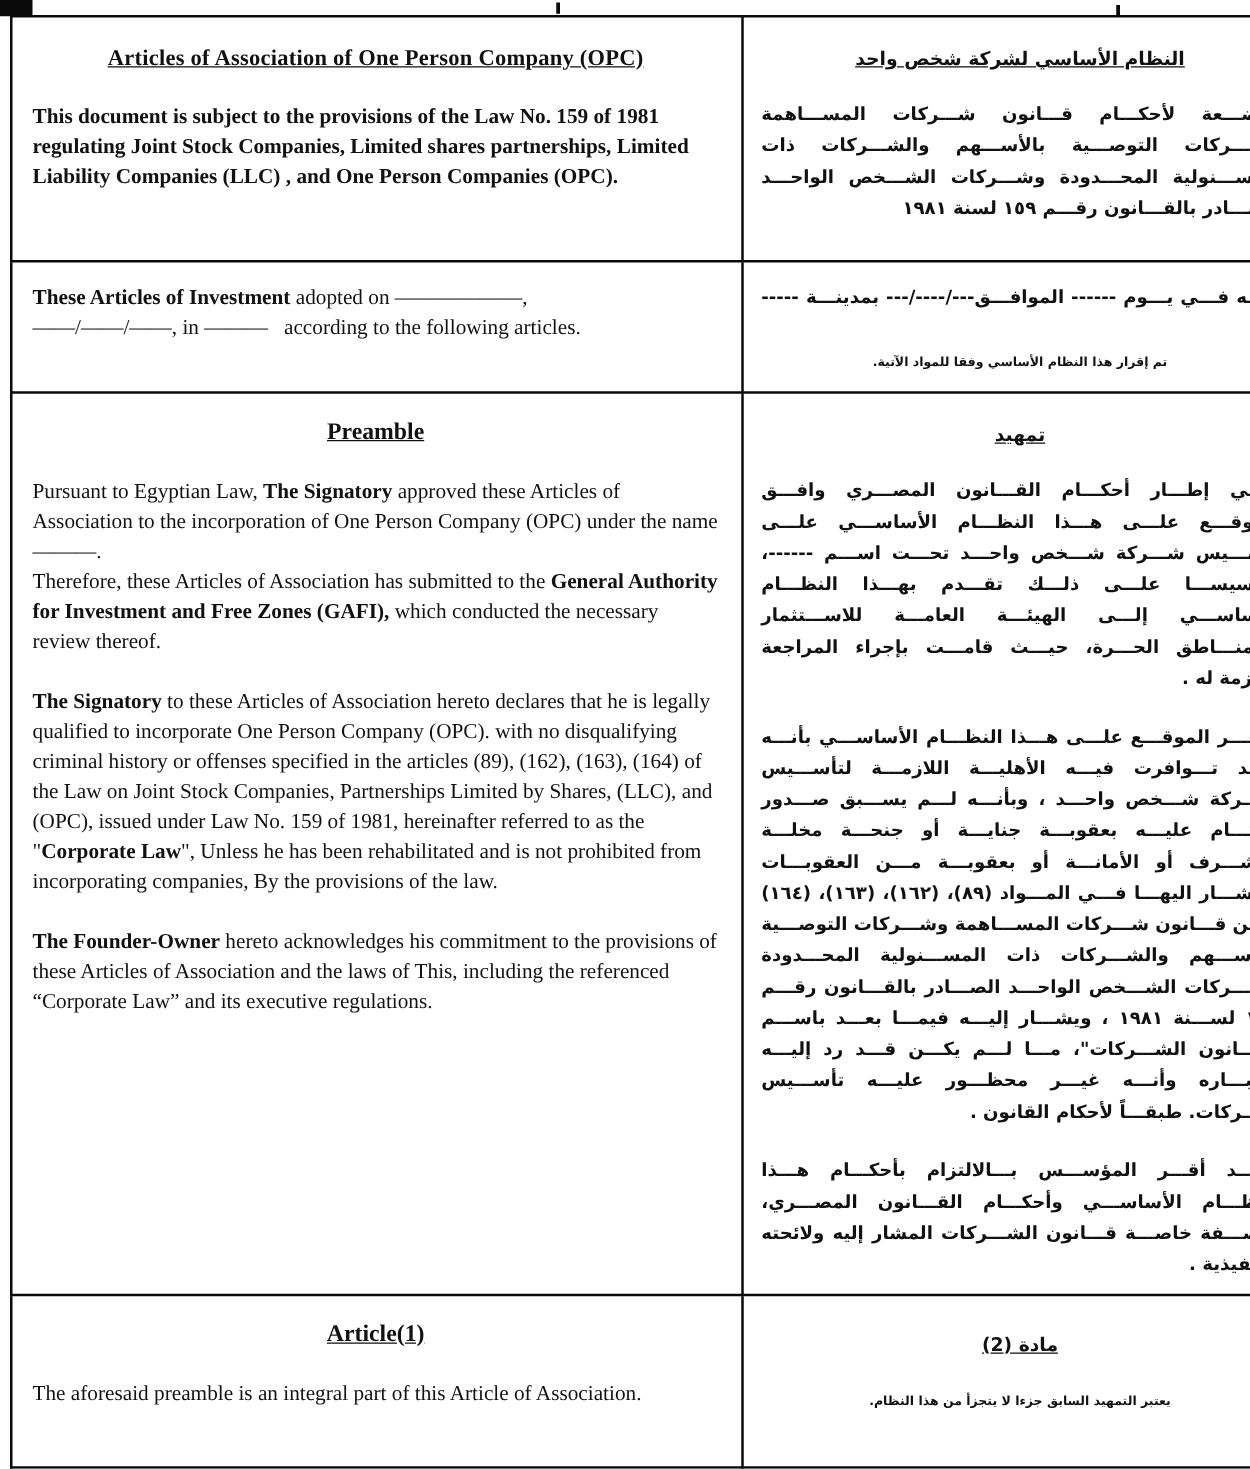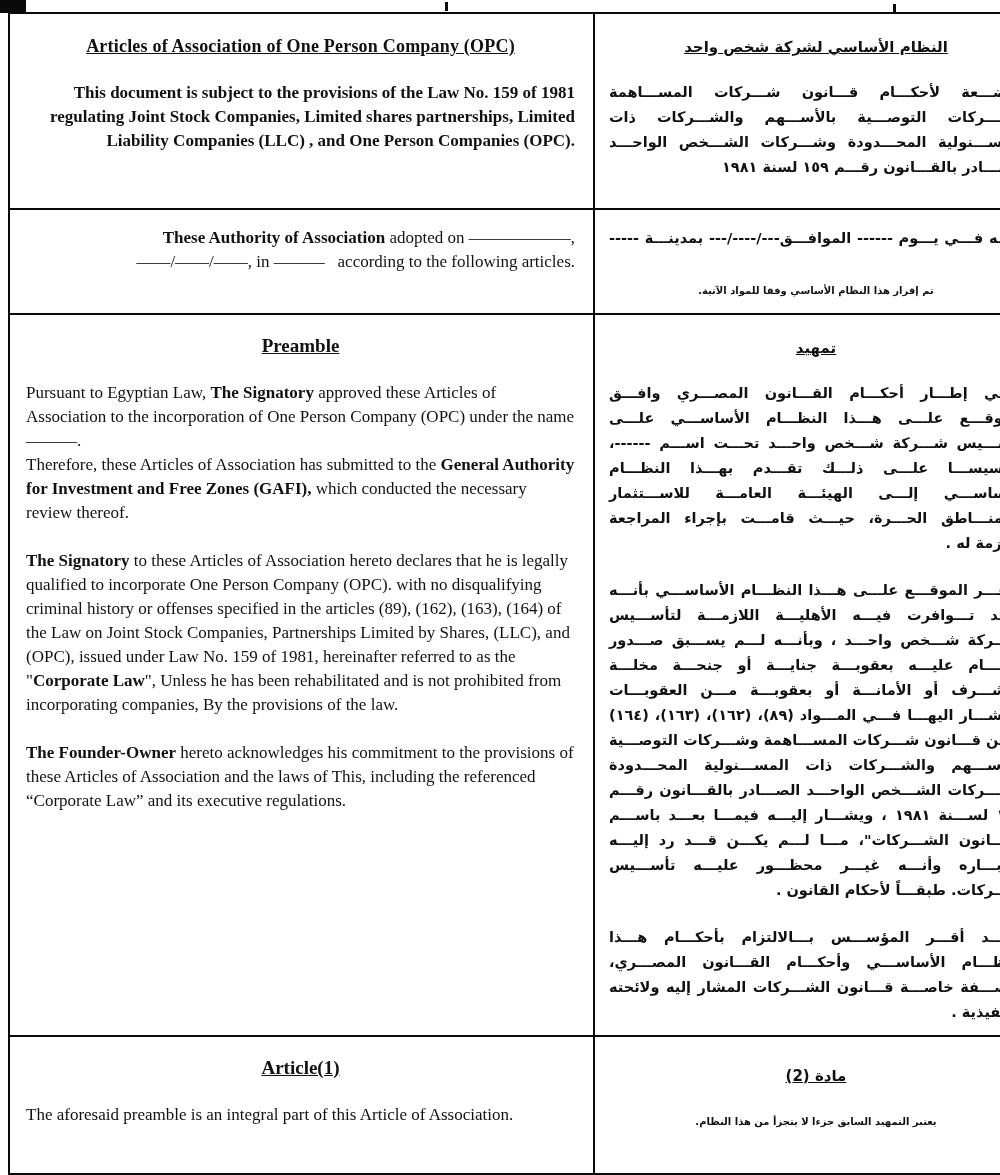--- a/index.html
+++ b/index.html
@@ -45,21 +45,20 @@
     text-align: center;
     text-decoration: underline;
     margin: 8px 0 0 0;
     letter-spacing: 0.2px;
   }
   .en-body {
     font-size: 17px;
     line-height: 24px;
     white-space: pre-wrap;
     margin-top: 24px;
-    text-align: right;
   }
   .en-body.all-bold { font-weight: bold; }
   .en-heading {
     font-weight: bold;
     font-size: 19px;
     text-align: center;
     text-decoration: underline;
     margin: 6px 0 0 0;
   }
   .en-para {
@@ -107,21 +106,21 @@
       <div class="en-body all-bold">This document is subject to the provisions of the Law No. 159 of 1981 regulating Joint Stock Companies, Limited shares partnerships, Limited Liability Companies (LLC) , and One Person Companies (OPC).</div>
     </td>
     <td class="ar-cell ar" dir="rtl">
       <div class="ar-title">النظام الأساسي لشركة شخص واحد</div>
       <div class="ar-para first">خاضـــعة لأحكـــام قـــانون شـــركات المســـاهمة وشـــركات التوصـــية بالأســـهم والشـــركات ذات المســـنولية المحـــدودة وشـــركات الشـــخص الواحـــد الصـــادر بالقـــانون رقـــم ١٥٩ لسنة ١٩٨١</div>
     </td>
   </tr>
 
   <tr class="r2">
     <td class="en-cell">
-      <div class="en-body" style="margin-top:2px;"><b>These Authority of Association</b><span> adopted on ——————,
+      <div class="en-body" style="margin-top:2px;"><b>These Articles of Investment</b><span> adopted on ——————,
 ——/——/——, in ———   according to the following articles.</span></div>
     </td>
     <td class="ar-cell ar" dir="rtl">
       <div class="ar-para" style="margin-top:2px; text-align:justify;">إنـــه فـــي يـــوم ------ الموافـــق---/----/--- بمدينـــة -------</div>
       <div class="ar-line-center">تم إقرار هذا النظام الأساسي وفقا للمواد الآتية.</div>
     </td>
   </tr>
 
   <tr class="r3">
     <td class="en-cell">

